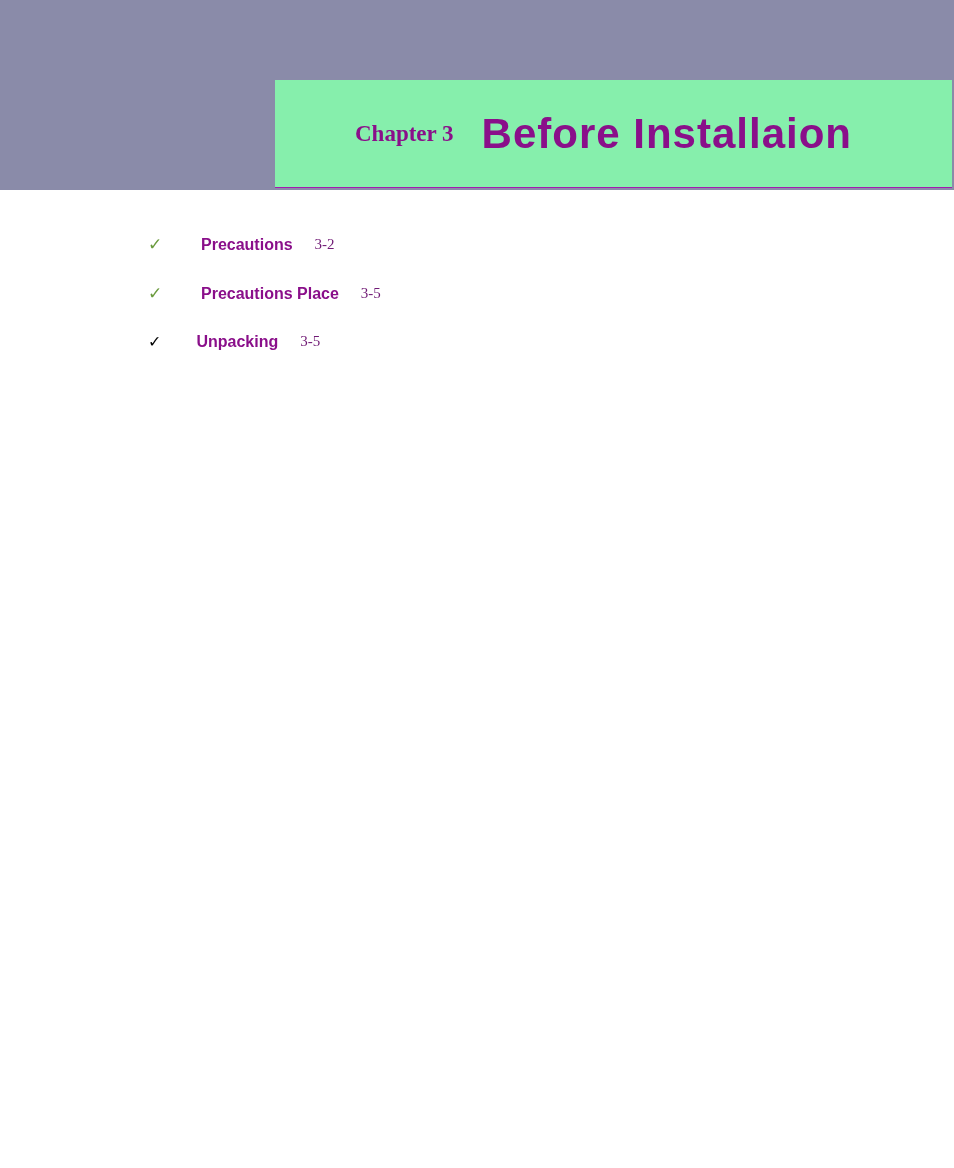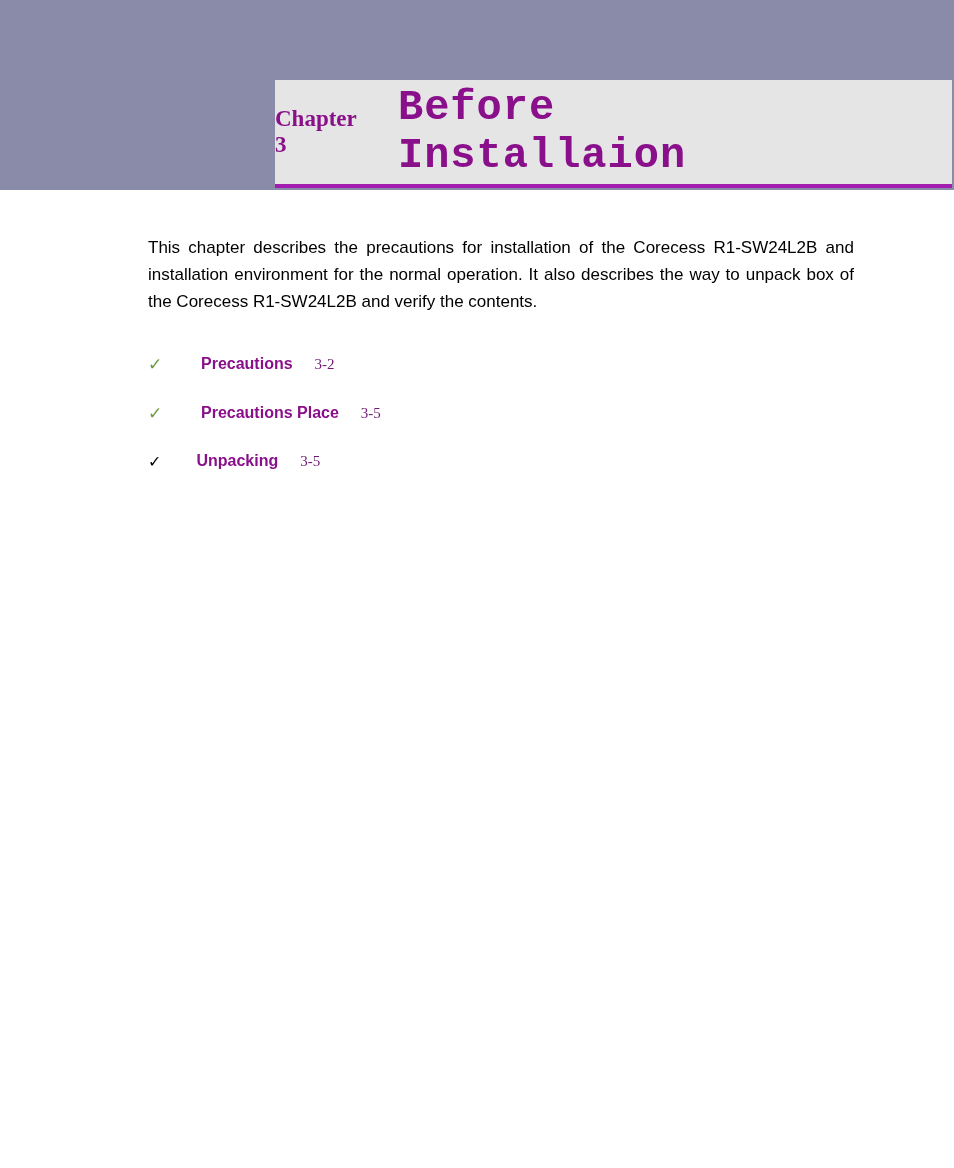--- a/index.html
+++ b/index.html
@@ -19,39 +19,39 @@
       height: 190px;
       background: #8a8ba9;
       position: relative;
     }
     .title-box {
       position: absolute;
       top: 80px;
       left: 275px;
       right: 2px;
       height: 108px;
-      background: #e5e5e5;
-      border-bottom: 4px solid #a21caf;
+      background: #86efac;
+      border-bottom: 1px solid #a21caf;
       display: flex;
       align-items: center;
       justify-content: flex-end;
       padding-right: 100px;
       gap: 28px;
     }
     .chapter-label {
       font-weight: bold;
       font-size: 23px;
       color: #8a0f8a;
       font-family: Georgia, 'Times New Roman', serif;
     }
     .chapter-title {
       font-weight: bold;
       font-size: 42px;
       color: #8a0f8a;
-      font-family: Liberation Mono, monospace;
+      font-family: Liberation Sans, sans-serif;
       letter-spacing: 1px;
     }
     .content {
       padding: 44px 100px 0 148px;
     }
     .intro-text {
       font-size: 17px;
       color: #000;
       line-height: 1.6;
       text-align: justify;
@@ -88,21 +88,20 @@
 <body>
 
 <div class="header-banner">
   <div class="title-box">
     <span class="chapter-label">Chapter 3</span>
     <span class="chapter-title">Before Installaion</span>
   </div>
 </div>
 
 <div class="content">
-  <p class="intro-text">This chapter describes the precautions for installation of the Corecess R1-SW24L2B and installation environment for the normal operation. It also describes the way to unpack box of the Corecess R1-SW24L2B and verify the contents.</p>
 
   <ul class="toc-list">
     <li class="toc-item">
       <span class="check-icon">✓</span>
       <span class="toc-label">Precautions</span>
       <span class="toc-page">3-2</span>
     </li>
     <li class="toc-item">
       <span class="check-icon">✓</span>
       <span class="toc-label">Precautions Place</span>

